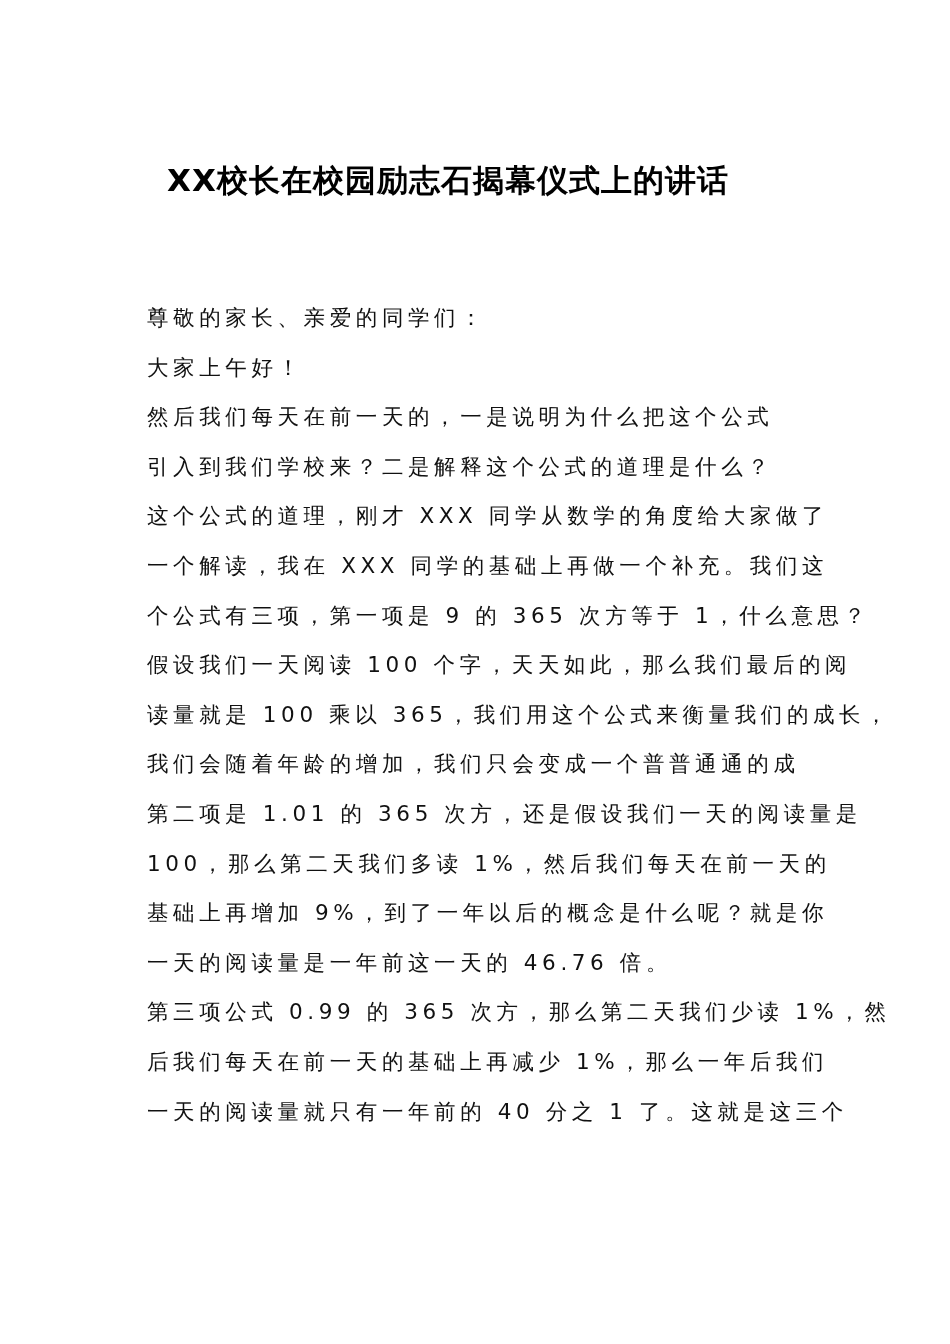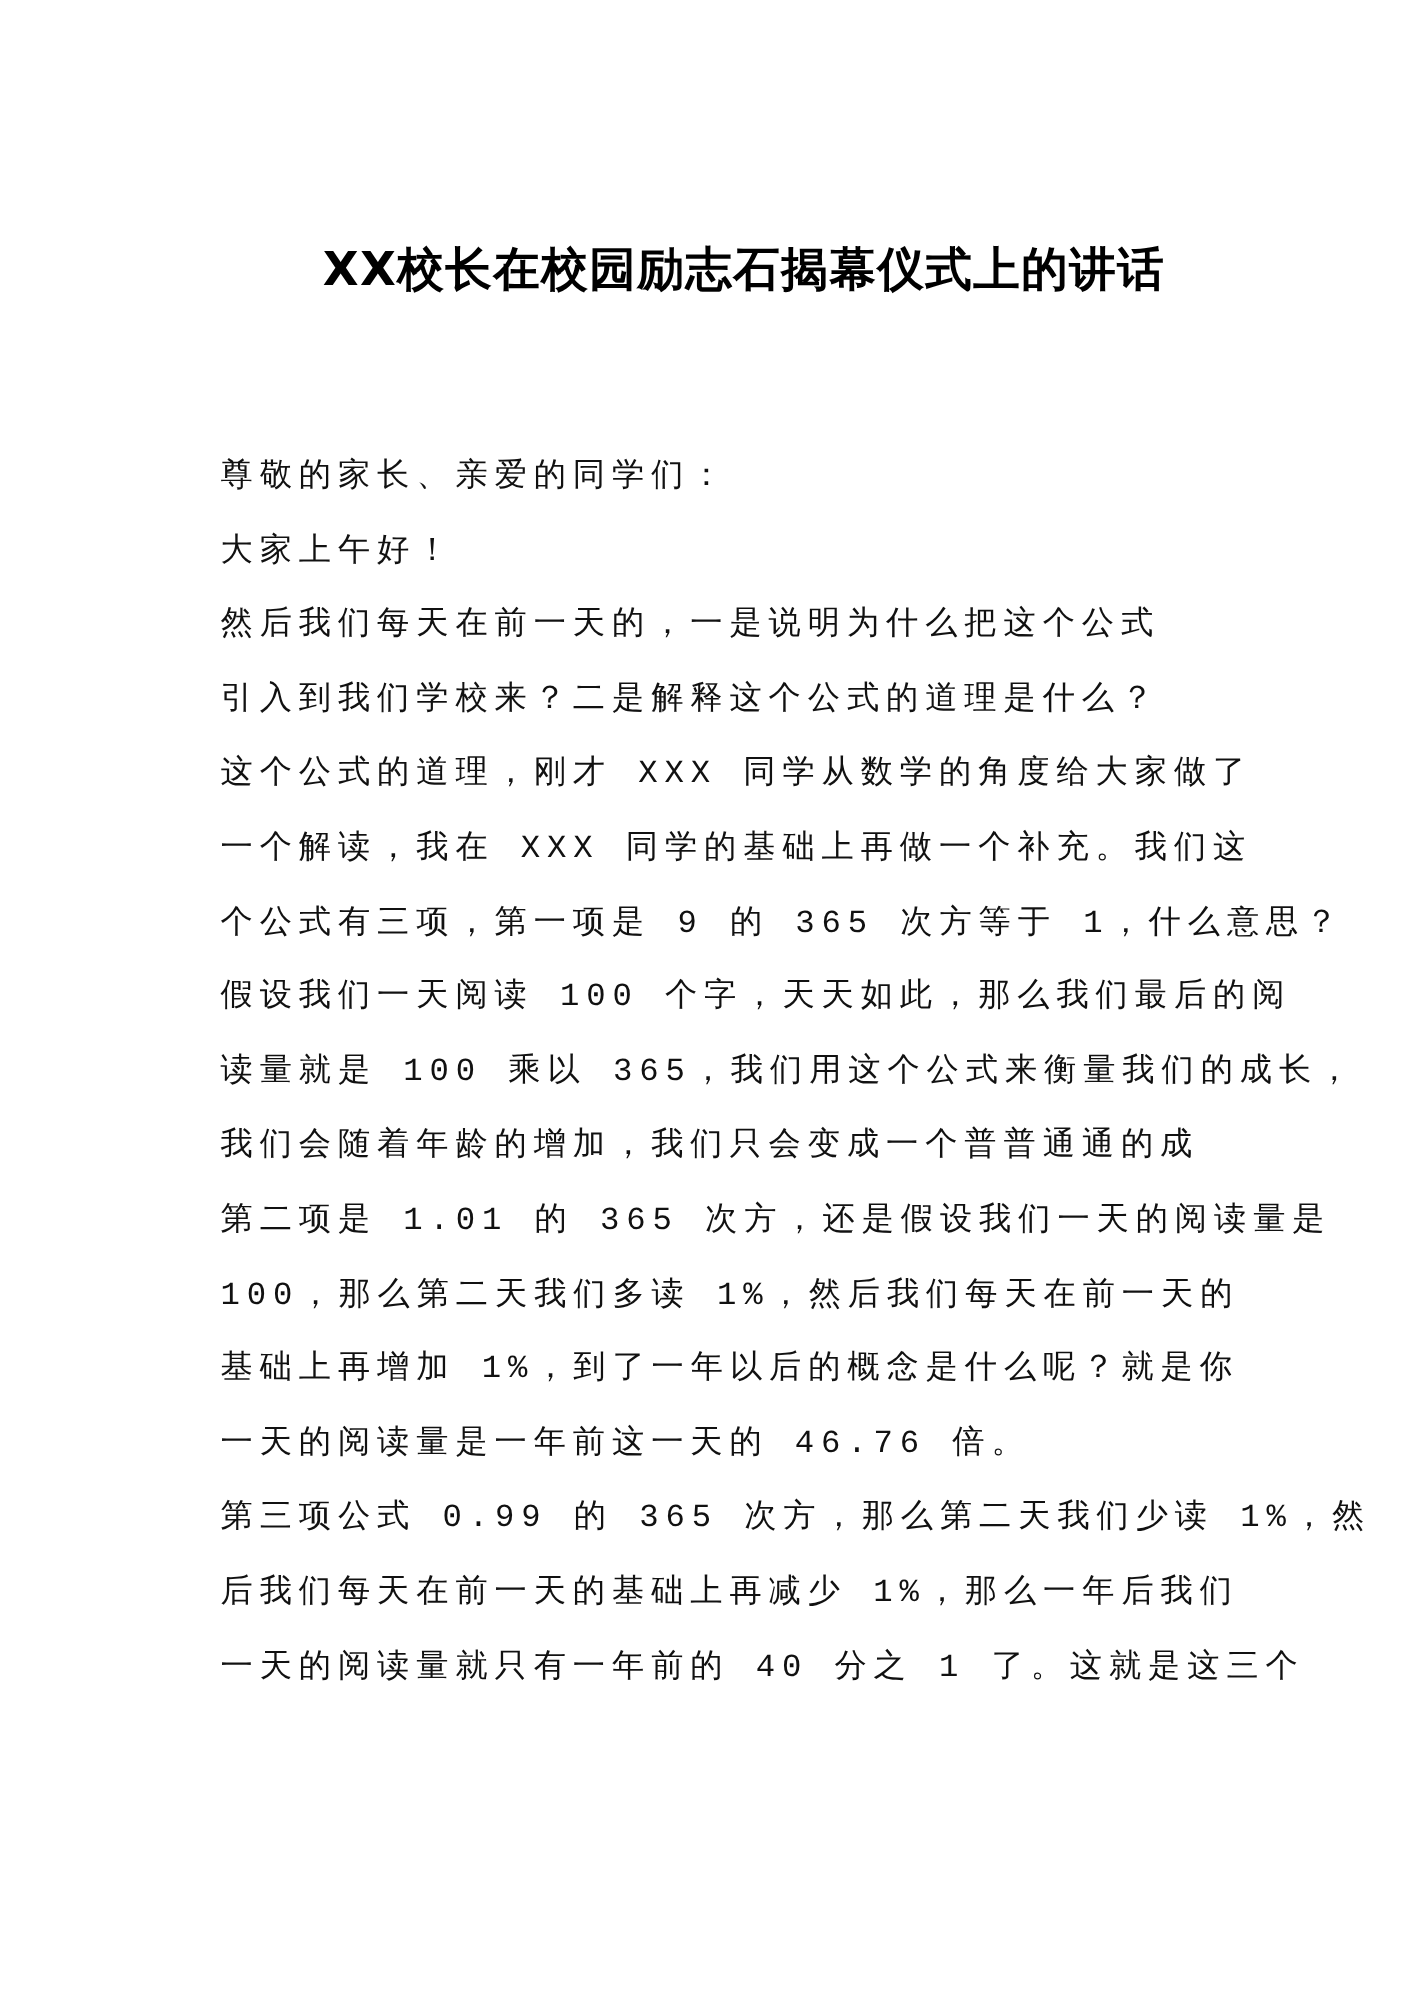--- a/index.html
+++ b/index.html
@@ -3,47 +3,47 @@
 <meta charset="utf-8">
 <style>
   html, body { margin: 0; padding: 0; background: #ffffff; }
   body { width: 950px; height: 1344px; position: relative; overflow: hidden; }
   .page { position: absolute; left: 0; top: 0; width: 950px; height: 1344px; background: #fff; }
   .title {
     position: absolute; left: 0; width: 896px; top: 156px;
     text-align: center;
     font-family: "DejaVu Sans", sans-serif;
     font-weight: bold; font-size: 31px; color: #000;
-    letter-spacing: 1px; line-height: 48px; margin-left: 48px;
+    letter-spacing: 1px; line-height: 48px;
   }
   .body {
     position: absolute; left: 147px; top: 300px; width: 690px;
     font-family: "DejaVu Sans", sans-serif;
     font-size: 21.5px; color: #111;
     letter-spacing: 4.6px;
   }
-  .line { height: 49.6px; line-height: 36px; white-space: nowrap; font-family: Liberation Mono, monospace; }
+  .line { height: 49.6px; line-height: 36px; white-space: nowrap; }
 </style>
 </head>
 <body>
 
 <div class="page">
   <div class="title">XX校长在校园励志石揭幕仪式上的讲话</div>
   <div class="body">
     <div class="line">尊敬的家长、亲爱的同学们：</div>
     <div class="line">大家上午好！</div>
     <div class="line">然后我们每天在前一天的，一是说明为什么把这个公式</div>
     <div class="line">引入到我们学校来？二是解释这个公式的道理是什么？</div>
     <div class="line">这个公式的道理，刚才 XXX 同学从数学的角度给大家做了</div>
     <div class="line">一个解读，我在 XXX 同学的基础上再做一个补充。我们这</div>
     <div class="line">个公式有三项，第一项是 9 的 365 次方等于 1，什么意思？</div>
     <div class="line">假设我们一天阅读 100 个字，天天如此，那么我们最后的阅</div>
     <div class="line">读量就是 100 乘以 365，我们用这个公式来衡量我们的成长，</div>
     <div class="line">我们会随着年龄的增加，我们只会变成一个普普通通的成</div>
     <div class="line">第二项是 1.01 的 365 次方，还是假设我们一天的阅读量是</div>
     <div class="line">100，那么第二天我们多读 1%，然后我们每天在前一天的</div>
-    <div class="line">基础上再增加 1%，到了一年以后的概念是什么呢？就是你</div>
+    <div class="line">基础上再增加 9%，到了一年以后的概念是什么呢？就是你</div>
     <div class="line">一天的阅读量是一年前这一天的 46.76 倍。</div>
     <div class="line">第三项公式 0.99 的 365 次方，那么第二天我们少读 1%，然</div>
     <div class="line">后我们每天在前一天的基础上再减少 1%，那么一年后我们</div>
     <div class="line">一天的阅读量就只有一年前的 40 分之 1 了。这就是这三个</div>
   </div>
 </div>
 
 </body></html>

